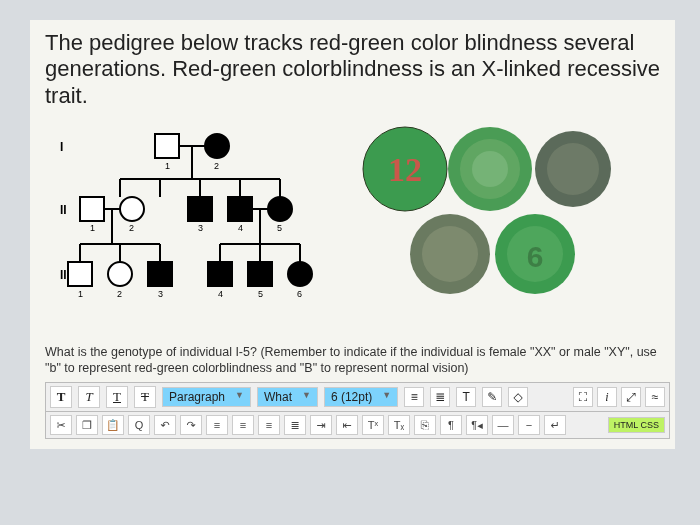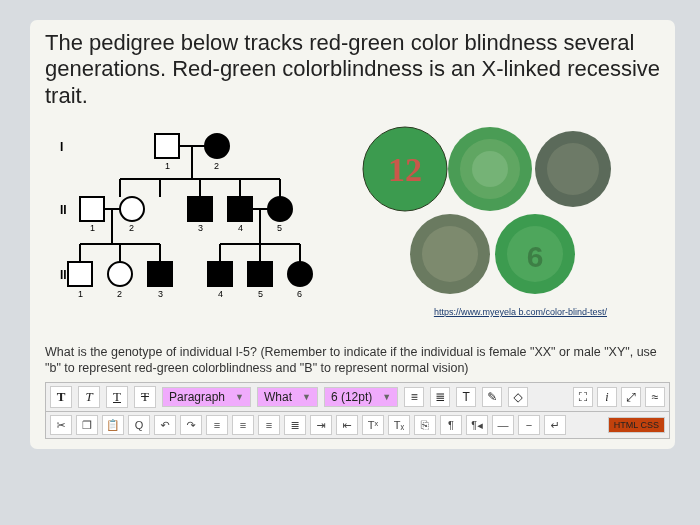--- a/index.html
+++ b/index.html
@@ -8,21 +8,20 @@
     background: #d8dce0;
     width: 700px;
     height: 525px;
     overflow: hidden;
     padding: 20px 25px 0 30px;
     color: #222;
   }
   .page {
     background: #f5f5f0;
     padding: 10px 5px 10px 15px;
-    border-radius: 7px;
   }
   .intro {
     font-size: 22px;
     line-height: 1.2;
     font-weight: 400;
     margin-bottom: 10px;
   }
   .content-row {
     display: flex;
     gap: 10px;
@@ -63,25 +62,24 @@
     font-size: 13px;
     font-family: "Times New Roman", serif;
     min-width: 22px;
     text-align: center;
     cursor: pointer;
   }
   .tbtn.bold { font-weight: bold; }
   .tbtn.ital { font-style: italic; }
   .tsel {
     border: 1px solid #ccc;
-    background: #f0abfc;
+    background: #7dd3fc;
     padding: 2px 6px;
     font-size: 12px;
     display: inline-flex;
-    align-items: center;
     gap: 10px;
     cursor: pointer;
   }
   .tsel .caret { font-size: 9px; color: #666; }
   .tb-right {
     margin-left: auto;
     display: flex;
     gap: 4px;
     align-items: center;
   }
@@ -105,21 +103,21 @@
   .smallic {
     border: 1px solid #ccc;
     background: #fff;
     width: 22px; height: 20px;
     display: inline-flex; align-items: center; justify-content: center;
     font-size: 11px; cursor: pointer;
     color: #444;
   }
   .htmlbtn {
     border: 1px solid #ccc;
-    background: #c2410c;
+    background: #bef264;
     padding: 2px 5px;
     font-size: 9px;
     cursor: pointer;
   }
 </style>
 </head>
 <body>
 
 <div class="page">
 
@@ -216,21 +214,20 @@
         <circle cx="218" cy="50" r="38" fill="#5b6a5a"></circle>
         <circle cx="218" cy="50" r="26" fill="#7a8570" opacity="0.6"></circle>
 
         <circle cx="95" cy="135" r="40" fill="#6a7a60"></circle>
         <circle cx="95" cy="135" r="28" fill="#8a9578" opacity="0.6"></circle>
 
         <circle cx="180" cy="135" r="40" fill="#3c9b4f"></circle>
         <circle cx="180" cy="135" r="28" fill="#5aad65" opacity="0.6"></circle>
         <text x="180" y="148" font-size="30" font-weight="bold" fill="#2d5a30" text-anchor="middle" opacity="0.5">6</text>
       </svg>
-      <div class="caption">https://www.myeyela b.com/color-blind-test/</div>
     </div>
 
   </div>
 
   <div class="question">What is the genotype of individual I-5? (Remember to indicate if the individual is female "XX" or male "XY", use "b" to represent red-green colorblindness and "B" to represent normal vision)</div>
 
   <div class="toolbar">
     <span class="tbtn bold">T</span>
     <span class="tbtn ital">T</span>
     <span class="tbtn" style="text-decoration:underline">T</span>

